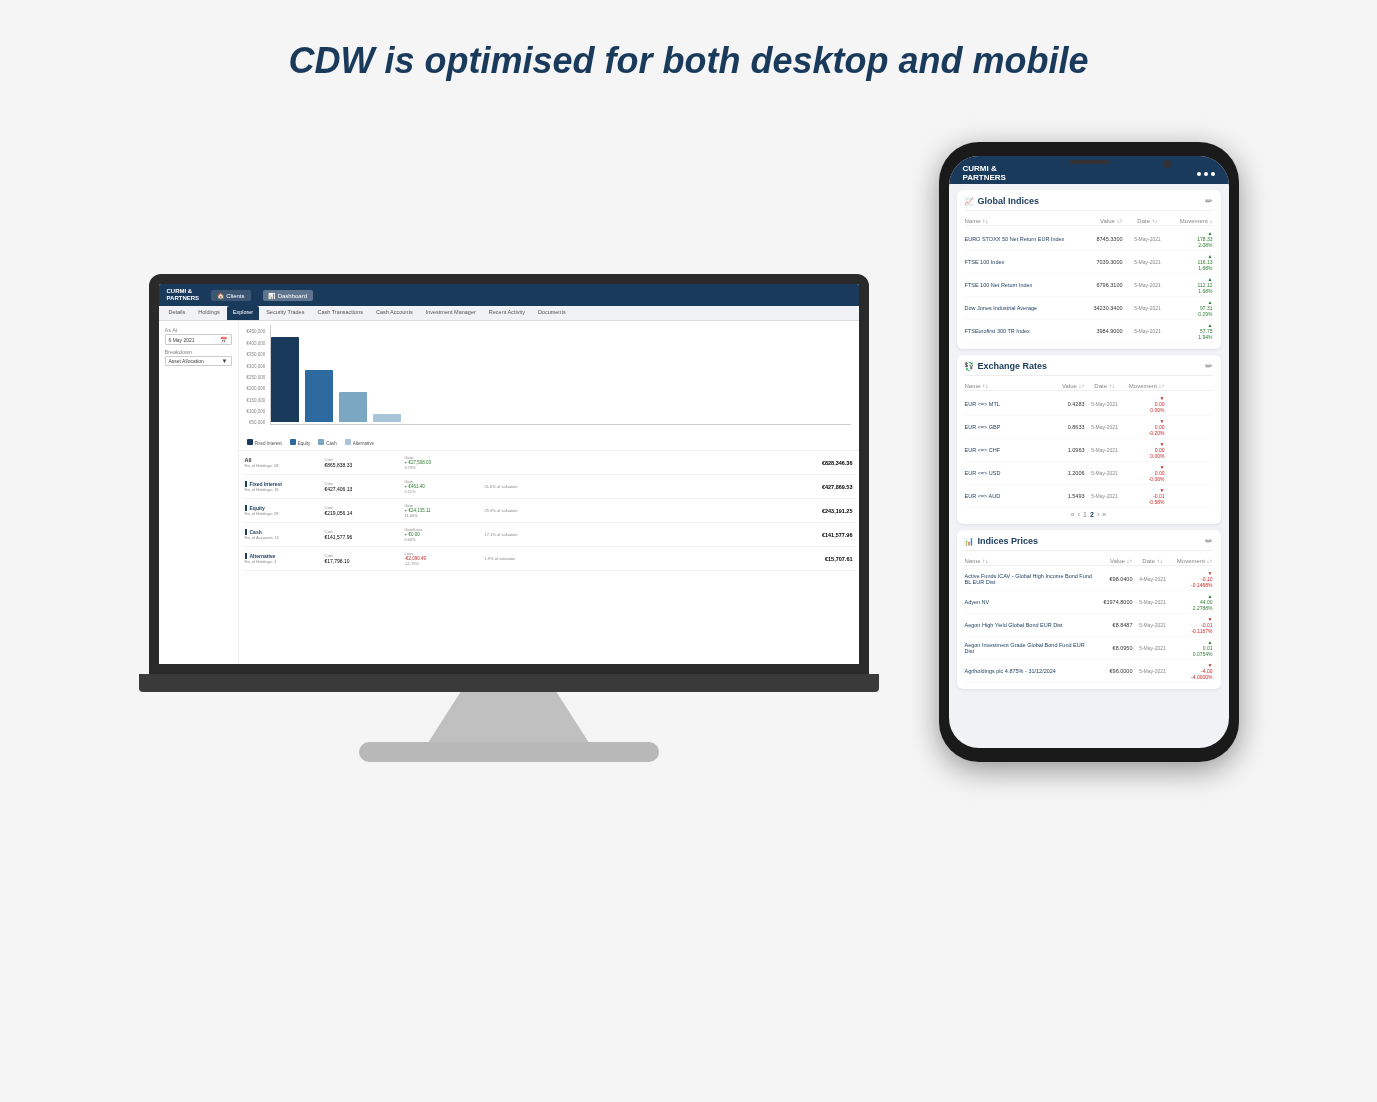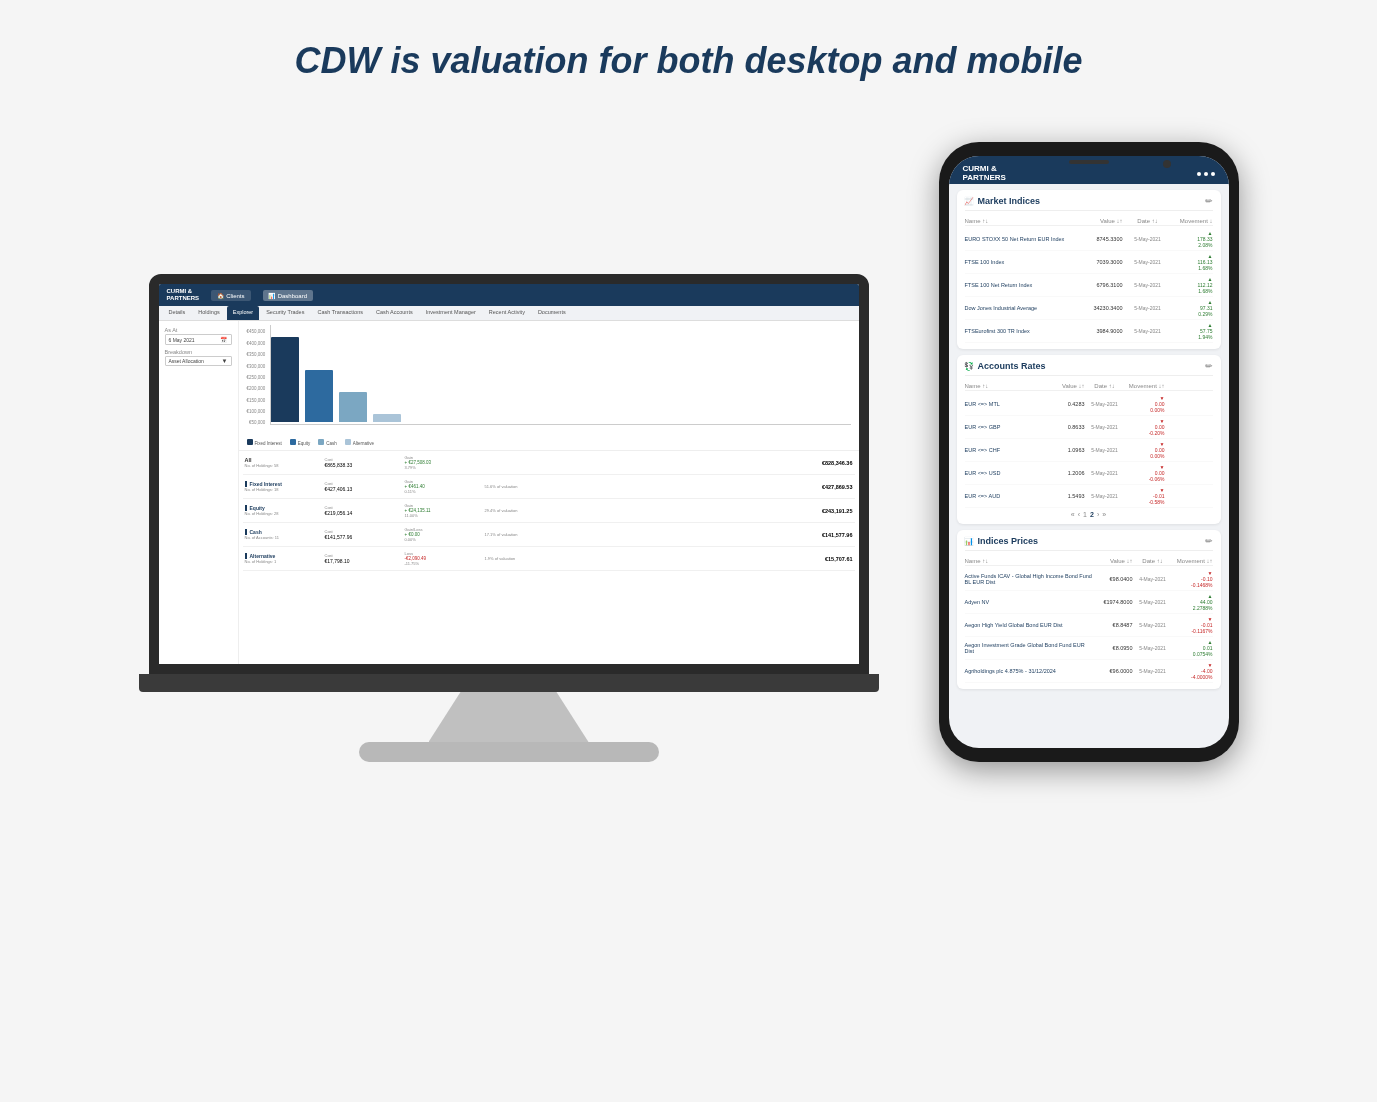--- a/index.html
+++ b/index.html
@@ -421,21 +421,21 @@
       color: #888;
     }
     .phone-page-active {
       color: #1a3a5c;
       font-weight: bold;
     }
   </style>
 </head>
 <body>
 
-<h1 class="headline">CDW is valuation for both desktop and mobile</h1>
+<h1 class="headline">CDW is optimised for both desktop and mobile</h1>
 
 <div class="devices-container">
 
   <div class="monitor-wrapper">
     <div class="monitor-screen">
       <div class="desktop-app">
 
         <div class="desktop-topbar">
           <div class="desktop-logo">
             <div>CURMI &amp;</div>
@@ -624,21 +624,21 @@
             <div class="phone-status-dot"></div>
           </div>
         </div>
 
         <div class="phone-content">
 
           <div class="phone-card">
             <div class="phone-card-header">
               <div class="phone-card-title">
                 <span style="font-size:8px;">📈</span>
-                <span>Market Indices</span>
+                <span>Global Indices</span>
               </div>
               <div class="phone-card-edit">✏</div>
             </div>
             <div class="phone-table-header indices">
               <span>Name ↑↓</span>
               <span style="text-align:right;">Value ↓↑</span>
               <span style="text-align:center;">Date ↑↓</span>
               <span style="text-align:right;">Movement ↓</span>
             </div>
 
@@ -691,21 +691,21 @@
                   <span>57.75</span>
                   <span>1.94%</span>
                 </div>
             </div>
           </div>
 
           <div class="phone-card">
             <div class="phone-card-header">
               <div class="phone-card-title">
                 <span style="font-size:8px;">💱</span>
-                <span>Accounts Rates</span>
+                <span>Exchange Rates</span>
               </div>
               <div class="phone-card-edit">✏</div>
             </div>
             <div class="phone-table-header exchange">
               <span>Name ↑↓</span>
               <span style="text-align:right;">Value ↓↑</span>
               <span style="text-align:center;">Date ↑↓</span>
               <span style="text-align:right;">Movement ↓↑</span>
             </div>
             <div class="phone-table-row exchange">

